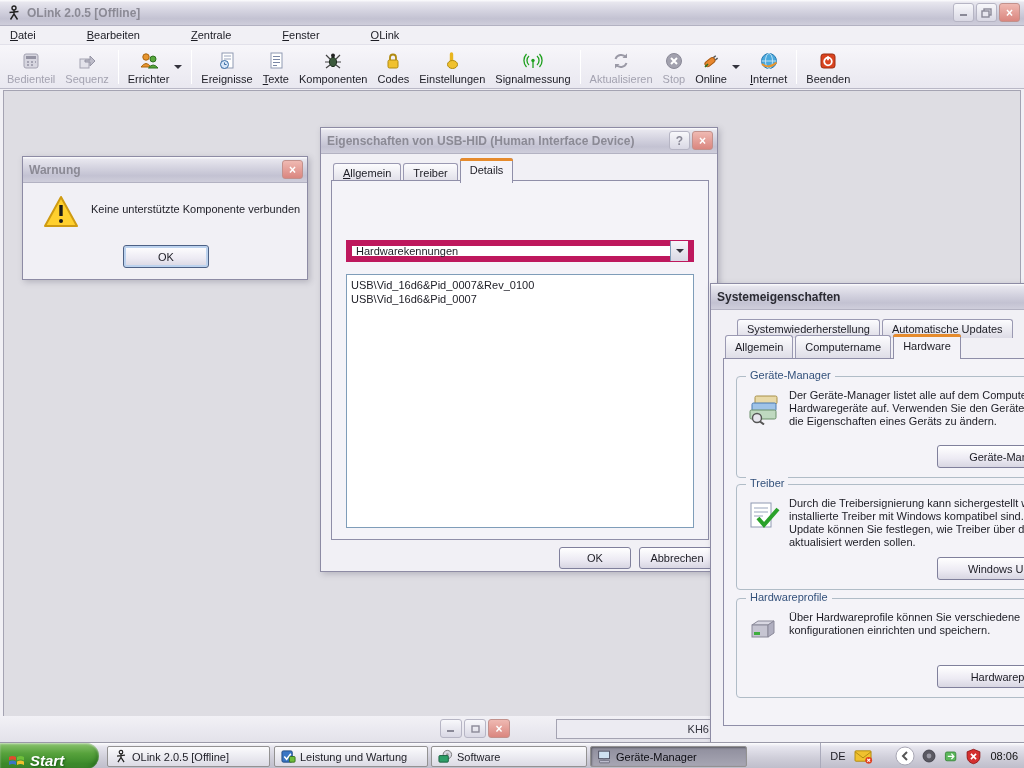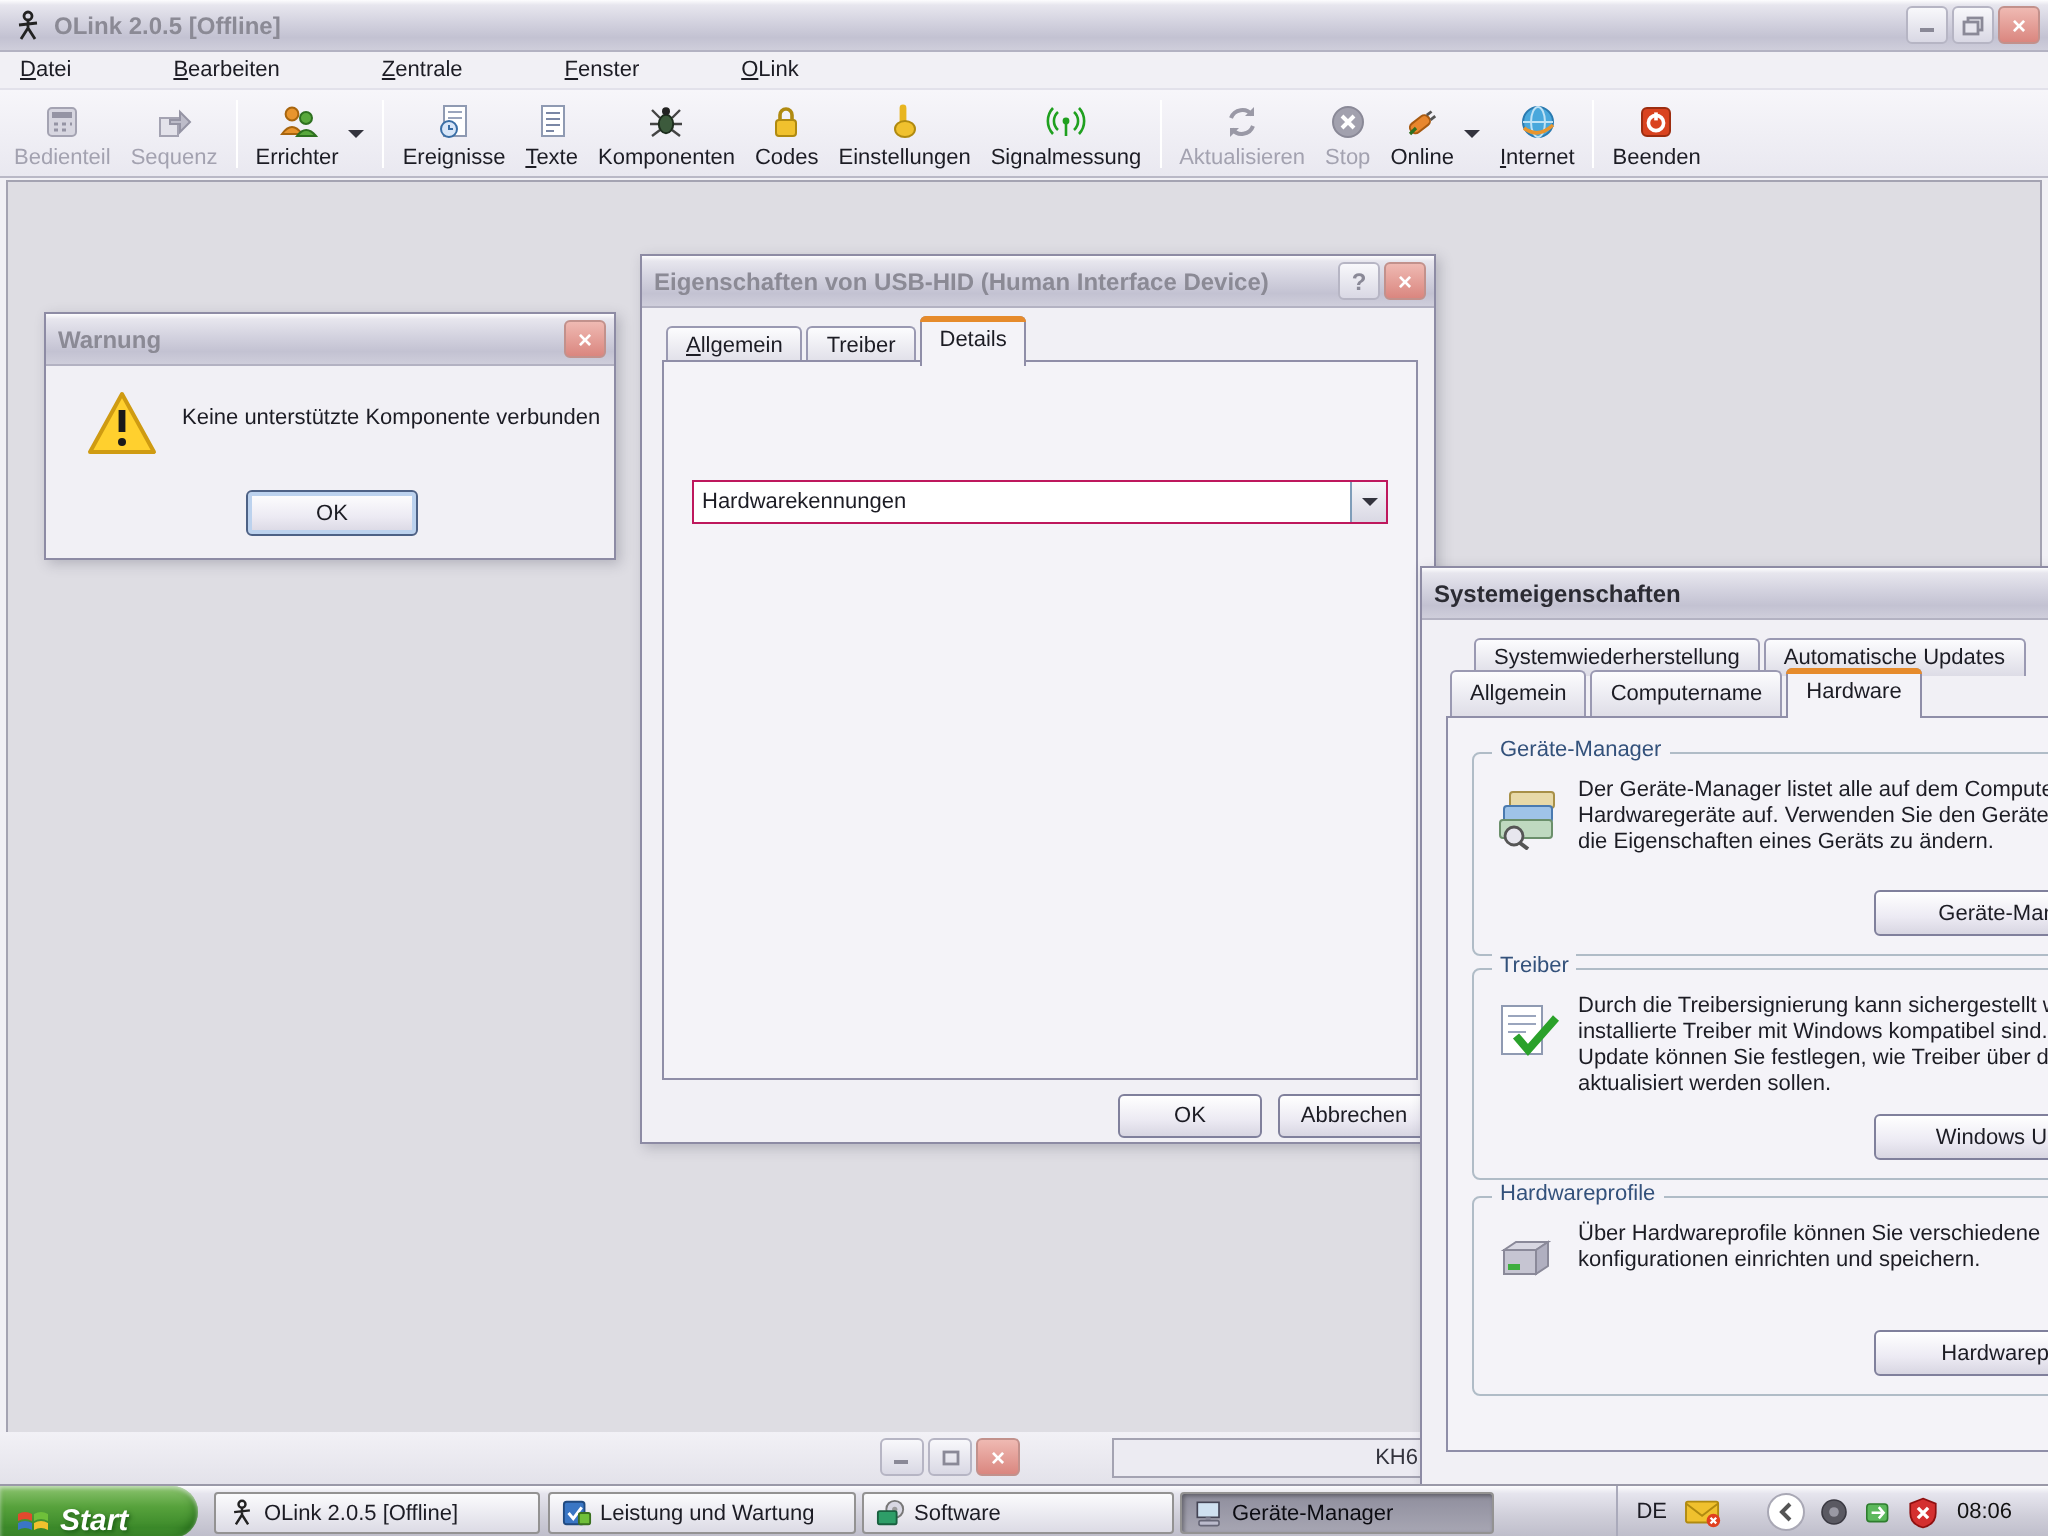--- a/index.html
+++ b/index.html
@@ -68,21 +68,21 @@
     border:1px solid #9a99b2; border-bottom:none; border-radius:3px 3px 0 0;
     background:linear-gradient(180deg,#fcfcfe,#dddce6); position:relative; white-space:nowrap;
   }
   .tab.sel { height:25px; line-height:22px; background:#f4f3f8; border-color:#8f8ea8; z-index:3; }
   .tab.sel::before { content:""; position:absolute; left:-1px; right:-1px; top:-1px; height:3px; background:#e68b2c; border-radius:3px 3px 0 0; }
   #propsTabs { left:12px; top:30px; }
   .tabpanel { position:absolute; border:1px solid #8f8ea8; background:#f4f3f8; }
   #propsPanel { left:10px; top:52px; width:378px; height:360px; }
   #propsDev { position:absolute; left:26px; top:68px; display:flex; align-items:center; }
   #propsDevName { margin-left:18px; }
-  #propsCombo { position:absolute; left:25px; top:112px; width:348px; height:22px; border:1px solid #be185d; background:#fff; display:flex; align-items:center; }
+  #propsCombo { position:absolute; left:25px; top:112px; width:348px; height:22px; border:6px solid #be185d; background:#fff; display:flex; align-items:center; }
   #propsCombo .cval { flex:1; padding-left:4px; }
   #propsCombo .cdrop { width:18px; height:20px; border-left:1px solid #7f9db9; background:linear-gradient(180deg,#f6f6f9,#d9d8e4); display:flex; align-items:center; justify-content:center; }
   #propsList { position:absolute; left:25px; top:146px; width:348px; height:254px; border:1px solid #7f9db9; background:#fff; padding:3px 0 0 4px; }
   .lrow { line-height:14px; white-space:nowrap; }
   #propsOk { position:absolute; left:238px; top:419px; width:72px; height:22px; }
   #propsCancel { position:absolute; left:318px; top:419px; width:76px; height:22px; }
 
   
   #sysProps { left:710px; top:283px; width:352px; height:460px; z-index:25; }
   #sysTabs1 { left:26px; top:35px; }
@@ -108,21 +108,21 @@
     background:linear-gradient(180deg,#fdfdfe 0%,#e6e5ee 15%,#cfced9 60%,#bfbecb 100%); border-top:1px solid #9a99a8; }
   #startBtn { position:absolute; left:0; top:0; width:99px; height:26px; border-radius:0 13px 13px 0;
     background:linear-gradient(180deg,#8cc470 0%,#57a23c 40%,#3c8a2a 80%,#4d9a37 100%);
     box-shadow:inset 0 1px 2px rgba(255,255,255,.6), inset -2px -2px 4px rgba(0,60,0,.35);
     display:flex; align-items:flex-end; padding-left:8px; }
   #startBtn .stext { color:#fff; font-size:15px; font-weight:bold; font-style:italic; margin-left:5px; text-shadow:1px 1px 2px rgba(0,60,0,.6); }
   .taskbtn { position:absolute; top:3px; height:21px; border:1px solid #939292; border-radius:2px;
     background:linear-gradient(180deg,#fbfbfd,#dcdbe5); display:flex; align-items:center; padding:0 6px; white-space:nowrap; overflow:hidden; }
   .taskbtn .tbicon { margin-right:4px; flex:none; }
   .taskbtn.pressed { background:linear-gradient(180deg,#8f8e9d,#a7a6b3); box-shadow:inset 1px 1px 2px rgba(0,0,0,.35); color:#0c0c12; }
-  #tray { position:absolute; right:0; top:0; height:26px; display:flex; align-items:center; padding-right:18px; border-left:1px solid #aab; }
+  #tray { position:absolute; right:0; top:0; height:26px; display:flex; align-items:center; padding-right:6px; border-left:1px solid #aab; }
   #tray .titem { margin-left:6px; display:flex; align-items:center; }
   #trayClock { font-size:11px; margin-left:8px; color:#111; }
   #langDE { padding:1px 3px; }
 </style>
 </head>
 <body>
 
 <div id="screen">
 
   <div id="olink">
@@ -371,20 +371,24 @@
       <span class="tab"><span class="uf">Allgemein</span></span>
       <span class="tab"><span>Treiber</span></span>
       <span class="tab sel"><span>Details</span></span>
     </div>
     <div class="tabpanel" id="propsPanel"></div>
     <div id="propsCombo">
       <span class="cval">Hardwarekennungen</span>
       <span class="cdrop">
           <span class="caret" style="margin:0"></span>
         </span>
+    </div>
+    <div id="propsList">
+      <div class="lrow">USB\Vid_16d6&amp;Pid_0007&amp;Rev_0100</div>
+      <div class="lrow">USB\Vid_16d6&amp;Pid_0007</div>
     </div>
     <button class="xpbtn" id="propsOk">OK</button>
     <button class="xpbtn" id="propsCancel">Abbrechen</button>
   </div>
 
   <div id="warnDlg" class="winframe">
     <div class="titlebar">
       <span class="ttext">Warnung</span>
       <span class="cbtn red">
           <span class="glyph">×</span>

